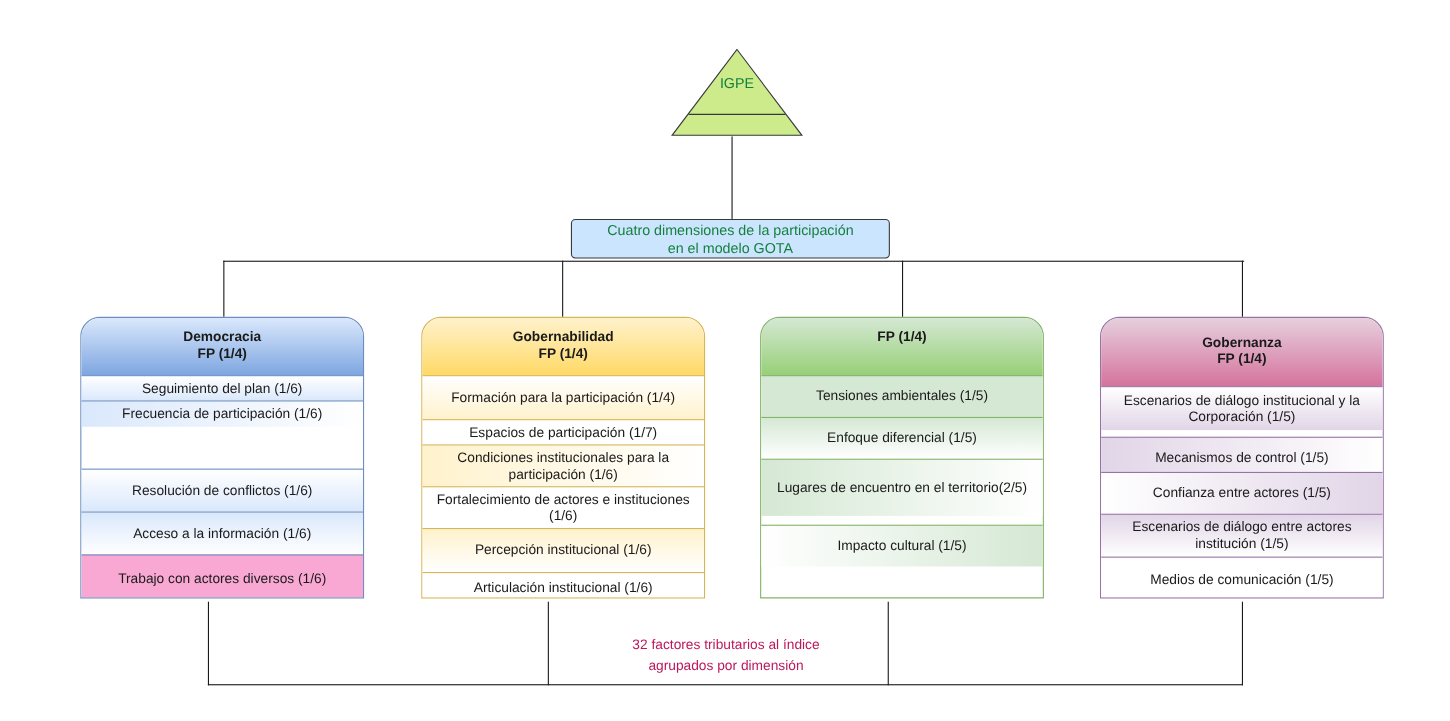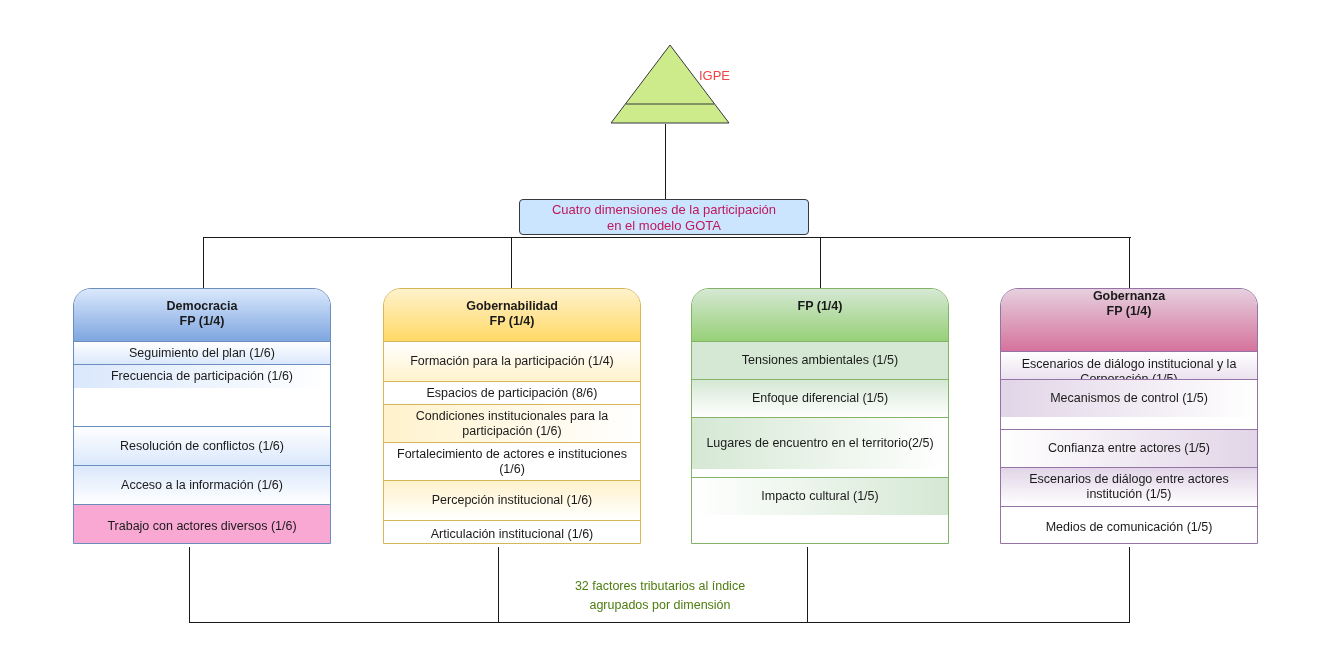--- a/index.html
+++ b/index.html
@@ -2,28 +2,28 @@
 <html><head>
 <meta charset="utf-8">
 <style>
   html, body { margin:0; padding:0; background:#ffffff; }
   body { width:1318px; height:655px; position:relative; overflow:hidden;
          font-family:"Liberation Sans", sans-serif; color:#1a1a1a; }
   .line { position:absolute; background:#1a1a1a; }
 
   
   #tri { position:absolute; left:610px; top:44px; width:120px; height:80px; }
-  #tri-label { position:absolute; left:610px; top:68px; width:120px; text-align:right;
-               font-size:13px; color:#ef4444; }
+  #tri-label { position:absolute; left:610px; top:68px; width:120px; text-align:center;
+               font-size:13px; color:#15803d; }
 
   
   #center-box { position:absolute; left:519px; top:199px; width:290px; height:36px;
                 background:#cce5ff; border:1px solid #36393d; border-radius:4px;
                 box-sizing:border-box; text-align:center; font-size:13px; line-height:16px;
-                padding-top:2px; color:#be185d; }
+                padding-top:2px; color:#15803d; }
 
   
   .dim { position:absolute; top:288px; width:258px; height:256px; box-sizing:border-box;
          border:1px solid; border-radius:18px 18px 0 0; overflow:hidden; background:#fff; }
   .dim .head { height:52px; box-sizing:border-box; text-align:center; font-weight:bold;
                font-size:12.5px; line-height:15px; padding-top:10px; }
   .dim .rows { position:absolute; left:0; right:0; top:52px; bottom:0; }
   .dim .row { position:absolute; left:0; right:0; box-sizing:border-box; display:flex;
               align-items:center; justify-content:center; text-align:center;
               font-size:12.5px; line-height:15px; padding:0 2px; border-top:1px solid; }
@@ -38,21 +38,21 @@
 
   #dim-2 { left:691px; border-color:#82b366; }
   #dim-2 .head { background:linear-gradient(#d5e8d4, #97d077); }
   #dim-2 .row { border-color:#82b366; }
 
   #dim-3 { left:1000px; border-color:#9673a6; }
   #dim-3 .head { background:linear-gradient(#e6d0de, #d5739d); }
   #dim-3 .row { border-color:#9673a6; }
 
   #footer-text { position:absolute; left:510px; top:577px; width:300px; text-align:center;
-                 font-size:12.5px; line-height:19px; color:#4d7c0f; }
+                 font-size:12.5px; line-height:19px; color:#be185d; }
 </style>
 </head>
 <body>
 
 <div class="line" style="left:665px;top:124px;width:1px;height:75px;"></div>
 <div class="line" style="left:203px;top:237px;width:928px;height:1px;"></div>
 <div class="line" style="left:203px;top:237px;width:1px;height:51px;"></div>
 <div class="line" style="left:511px;top:237px;width:1px;height:51px;"></div>
 <div class="line" style="left:820px;top:237px;width:1px;height:51px;"></div>
 <div class="line" style="left:1129px;top:237px;width:1px;height:51px;"></div>
@@ -88,21 +88,21 @@
   </div>
 </div>
 
 <div class="dim" id="dim-1">
   <div class="head">
     <div>Gobernabilidad</div>
     <div>FP (1/4)</div>
   </div>
   <div class="rows">
     <div class="row" style="top:0;height:40px;background:linear-gradient(#fff,#fff2cc);">Formación para la participación (1/4)</div>
-    <div class="row" style="top:40px;height:23px;background:#fff;">Espacios de participación (8/6)</div>
+    <div class="row" style="top:40px;height:23px;background:#fff;">Espacios de participación (1/7)</div>
     <div class="row" style="top:63px;height:38px;background:linear-gradient(90deg,#fff2cc,#fff);">Condiciones institucionales para la participación (1/6)</div>
     <div class="row" style="top:101px;height:38px;background:#fff;">Fortalecimiento de actores e instituciones (1/6)</div>
     <div class="row" style="top:139px;height:40px;background:linear-gradient(#fff2cc,#fff);">Percepción institucional (1/6)</div>
     <div class="row" style="top:179px;height:28px;background:#fff;">Articulación institucional (1/6)</div>
   </div>
 </div>
 
 <div class="dim" id="dim-2">
   <div class="head">
     <div>FP (1/4)</div>
@@ -110,27 +110,27 @@
   <div class="rows">
     <div class="row" style="top:0;height:38px;background:#d5e8d4;">Tensiones ambientales (1/5)</div>
     <div class="row" style="top:38px;height:38px;background:linear-gradient(#d5e8d4,#fff);">Enfoque diferencial (1/5)</div>
     <div class="row" style="top:76px;height:52px;background:linear-gradient(90deg,#d5e8d4,#fff);">Lugares de encuentro en el territorio(2/5)</div>
     <div class="row" style="top:136px;height:38px;background:linear-gradient(90deg,#fff,#d5e8d4);">Impacto cultural (1/5)</div>
     <div class="row" style="top:166px;height:41px;background:linear-gradient(#fff,#d5e8d4);margin-top:43px;">Intereses de actores (1/5)</div>
   </div>
 </div>
 
 <div class="dim" id="dim-3">
-  <div class="head" style="padding-top:0;height:62px;">
+  <div class="head" style="padding-top:15px;height:62px;">
     <div>Gobernanza</div>
     <div>FP (1/4)</div>
   </div>
   <div class="rows" style="top:62px;">
     <div class="row" style="top:0;height:40px;background:linear-gradient(#fff,#e1d5e7);">Escenarios de diálogo institucional y la Corporación (1/5)</div>
-    <div class="row" style="top:28px;height:38px;background:linear-gradient(90deg,#e1d5e7,#fff);text-align:right;">Mecanismos de control (1/5)</div>
+    <div class="row" style="top:46px;height:38px;background:linear-gradient(90deg,#e1d5e7,#fff);text-align:right;">Mecanismos de control (1/5)</div>
     <div class="row" style="top:78px;height:38px;background:linear-gradient(90deg,#fff,#e1d5e7);">Confianza entre actores (1/5)</div>
     <div class="row" style="top:116px;height:39px;background:linear-gradient(#e1d5e7,#fff);">Escenarios de diálogo entre actores institución (1/5)</div>
     <div class="row" style="top:155px;height:42px;background:#fff;">Medios de comunicación (1/5)</div>
   </div>
 </div>
 
 <div id="footer-text">
   <div>32 factores tributarios al índice</div>
   <div>agrupados por dimensión</div>
 </div>

